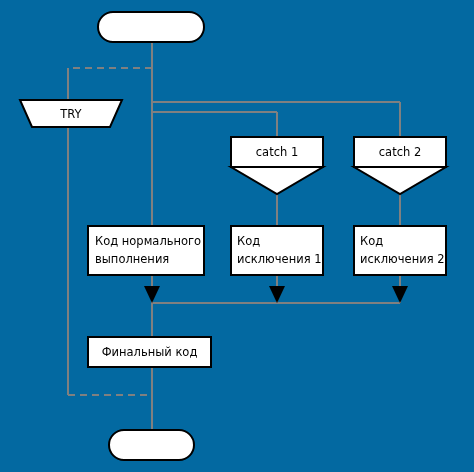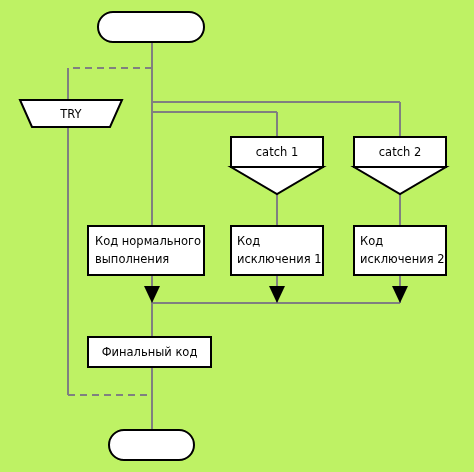--- a/index.html
+++ b/index.html
@@ -7,21 +7,21 @@
     padding: 0;
     background: #ffffff;
   }
   body {
     font-family: "DejaVu Sans", sans-serif;
   }
   #diagram-root {
     position: relative;
     width: 474px;
     height: 472px;
-    background: #bef264;
+    background: #0369a1;
     overflow: hidden;
   }
   #flow-svg {
     display: block;
     width: 474px;
     height: 472px;
   }
   .shape-stroke {
     fill: #ffffff;
     stroke: #000000;

